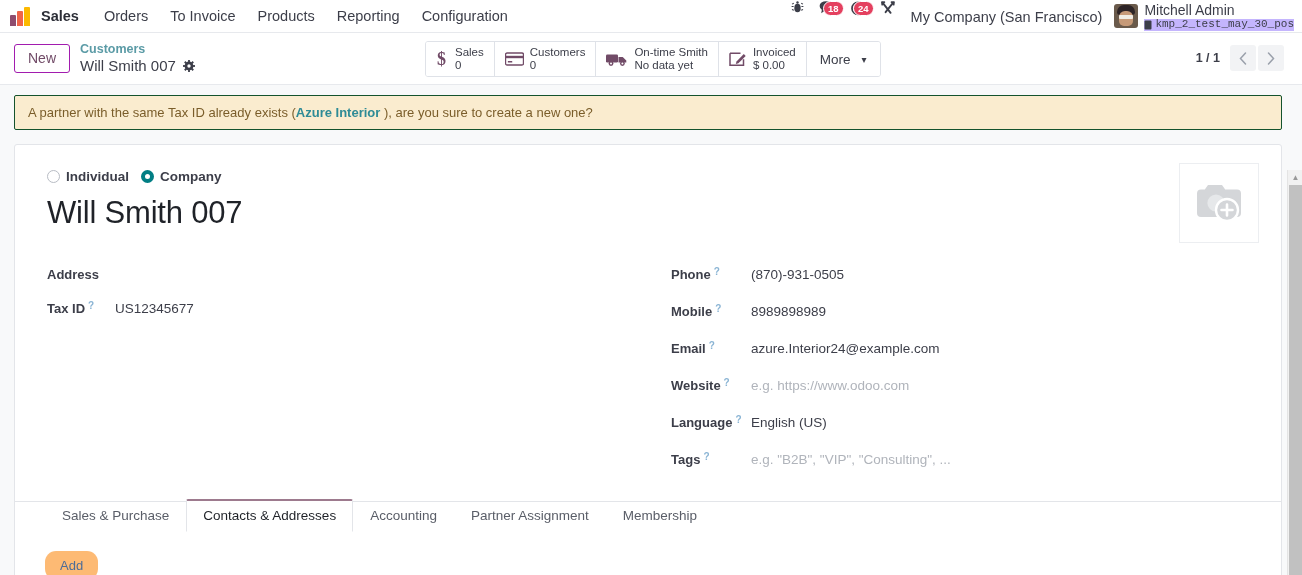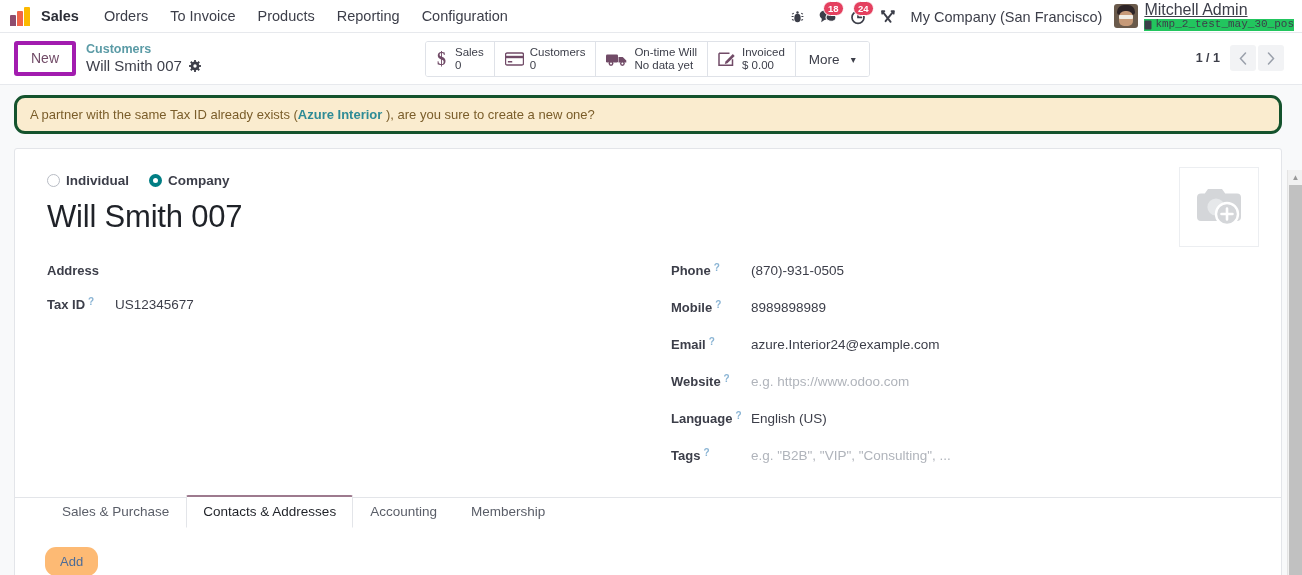--- a/index.html
+++ b/index.html
@@ -35,21 +35,21 @@
     cursor: pointer; white-space: nowrap;
   }
   .nav-item.app-name { font-weight: bold; color: #2b2d36; padding-left:0; padding-right:14px;}
 
   .nav-right {
     position: absolute; right: 0; top: 0; height: 33px;
     display: flex; align-items: center; gap: 0;
   }
   .sysicon {
     position: relative; width: 30px; height: 33px;
-    display: flex; align-items: center; justify-content: center;
+    display: flex; align-items: flex-start; justify-content: center;
     cursor: pointer; color: #3c3e49;
   }
   .badge {
     position: absolute; top: 1px; right: -1px;
     background: #e4405f; color: #fff;
     font-size: 9.5px; font-weight: bold;
     border-radius: 8px; padding: 1px 4px 1px 4px;
     line-height: 11px; min-width: 16px; text-align: center;
     border: 1px solid #fff;
   }
@@ -60,35 +60,35 @@
   .avatar-wrap { display:flex; align-items:center; padding-right: 8px; cursor: pointer; }
   .avatar {
     width: 24px; height: 24px; border-radius: 3px;
     background: #6a5a4b; overflow: hidden; position: relative;
     flex: none; margin-right: 6px;
   }
   .avatar .hair { position:absolute; left:3px; top:1px; width:18px; height:10px; background:#2d2426; border-radius:7px 7px 3px 3px;}
   .avatar .face { position:absolute; left:5px; top:7px; width:14px; height:15px; background:#c79a78; border-radius:6px 6px 5px 5px;}
   .avatar .glass { position:absolute; left:5px; top:11px; width:14px; height:4px; background:#f0ece4; border-radius:1px;}
   .user-block { line-height: 1.06; }
-  .user-name { font-size: 16px; color: #3c3e49; white-space: nowrap; text-decoration: underline;}
+  .user-name { font-size: 14px; color: #3c3e49; white-space: nowrap;}
   .user-db {
     font-size: 11px; color: #3c3e49; font-family: "Liberation Mono", monospace;
-    background: #22c55e; white-space: nowrap; display:flex; align-items:center; gap:3px;
+    background: #c4b5fd; white-space: nowrap; display:flex; align-items:center; gap:3px;
   }
 
   
   .control-panel {
     height: 52px; width: 1302px;
     background: #ffffff; border-bottom: 1px solid #e7e9ed;
     display: flex; align-items: center; position: relative;
   }
   .btn-new {
     margin-left: 14px;
-    border: 4px solid #a21caf; color: #714b67; background: #fff;
+    border: 1px solid #a21caf; color: #714b67; background: #fff;
     font-size: 14px; padding: 5px 13px; border-radius: 3px; cursor: pointer;
     line-height: 1.2;
   }
   .breadcrumb { margin-left: 10px; line-height: 1.18; }
   .bc-parent { font-size: 12.5px; color: #5b9ba6; font-weight: bold; cursor: pointer; display:block;}
   .bc-current-row { display: flex; align-items: center; gap: 7px; }
   .bc-current { font-size: 15px; color: #3c3e49; }
   .gear-ic { cursor: pointer; color: #3c3e49; display:flex; }
 
   .statbar {
@@ -120,35 +120,35 @@
     color:#9aa0ab;
   }
 
   
   .content-area {
     position: relative; width: 1302px; height: 490px;
     background: #f8f9fa; overflow: hidden;
   }
   .alert {
     margin: 10px 20px 0 14px;
-    background: #faeccf; border: 3px solid #14532d;
-    border-radius: 11px; padding: 9px 13px;
+    background: #faeccf; border: 1px solid #14532d;
+    border-radius: 2px; padding: 9px 13px;
     font-size: 13px; color: #7a5d2a;
   }
   .alert a { color: #2e8b96; font-weight: bold; text-decoration: none; }
 
   .sheet {
     margin: 14px 20px 0 14px;
     background: #ffffff; border: 1px solid #e3e5e9;
     border-radius: 3px; position: relative;
     min-height: 432px;
     padding: 16px 22px 0 22px;
   }
 
-  .radio-row { display: flex; align-items: flex-start; gap: 20px; margin: 8px 0 0 10px; }
+  .radio-row { display: flex; align-items: flex-start; gap: 12px; margin: 8px 0 0 10px; }
   .radio { display: flex; align-items: center; gap: 6px; cursor: pointer; }
   .rd {
     width: 13px; height: 13px; border-radius: 50%;
     border: 1.5px solid #b8bcc4; background: #fff;
     display:inline-block; flex:none;
   }
   .rd.on {
     border: 4px solid #017e84; background: #fff;
   }
   .radio-label { font-size: 13.5px; font-weight: bold; color: #3c3e49; }
@@ -160,21 +160,21 @@
   }
 
   .image-ph {
     position: absolute; right: 22px; top: 18px;
     width: 80px; height: 80px; background: #fff;
     border: 1px solid #eceef1; display:flex; align-items:center; justify-content:center;
     cursor: pointer;
   }
 
   .fields {
-    display: flex; margin-top: 28px; padding-left: 10px;
+    display: flex; margin-top: 36px; padding-left: 10px;
   }
   .col-left { width: 600px; }
   .col-right { width: 520px; margin-left: 24px; }
 
   .frow { display: flex; align-items: flex-start; margin-bottom: 11px; }
   .flabel {
     font-size: 13px; font-weight: bold; color: #3c3e49;
     white-space: nowrap; display:flex; align-items:flex-start; gap:3px;
   }
   .flabel .q { color: #8ab4d4; font-size: 10px; line-height: 10px; }
@@ -377,21 +377,21 @@
           <rect x="0" y="2.5" width="12" height="8" rx="1.3"></rect>
           <path d="M12.5 5 h4.2 l3.6 3.4 v2.1 h-7.8 z"></path>
           <circle cx="5" cy="11.6" r="2.4"></circle>
               <circle cx="16.4" cy="11.6" r="2.4"></circle>
         </g>
         <circle cx="5" cy="11.6" r="1" fill="#fff"></circle>
             <circle cx="16.4" cy="11.6" r="1" fill="#fff"></circle>
         </svg>
       </span>
       <span class="stat-txt">
-        <span class="stat-label">On-time Will</span>
+        <span class="stat-label">On-time Smith</span>
         <span class="stat-value">No data yet</span>
       </span>
     </div>
     <div class="statbtn">
       <span class="stat-ic">
         <svg width="18" height="16" viewBox="0 0 18 16">
             <g fill="none" stroke="#714b67" stroke-width="1.5">
           <path d="M1 2.2 h10.5 M1 2.2 v12 h13.5 v-6"></path>
           <path d="M7.5 10.4 L14.8 3.1 L16.7 5 L9.4 12.3 L6.8 13 Z" fill="#714b67" stroke="none"></path>
         </g>
@@ -517,20 +517,21 @@
           <span class="fval ph">e.g. "B2B", "VIP", "Consulting", ...</span>
         </div>
       </div>
     </div>
 
     <div class="notebook">
       <div class="tabs">
         <div class="tab">Sales &amp; Purchase</div>
         <div class="tab active">Contacts &amp; Addresses</div>
         <div class="tab">Accounting</div>
+        <div class="tab">Partner Assignment</div>
         <div class="tab">Membership</div>
       </div>
       <div class="tab-body">
         <button class="btn-add">Add</button>
       </div>
     </div>
 
   </div>
 
   <div class="vscroll">

